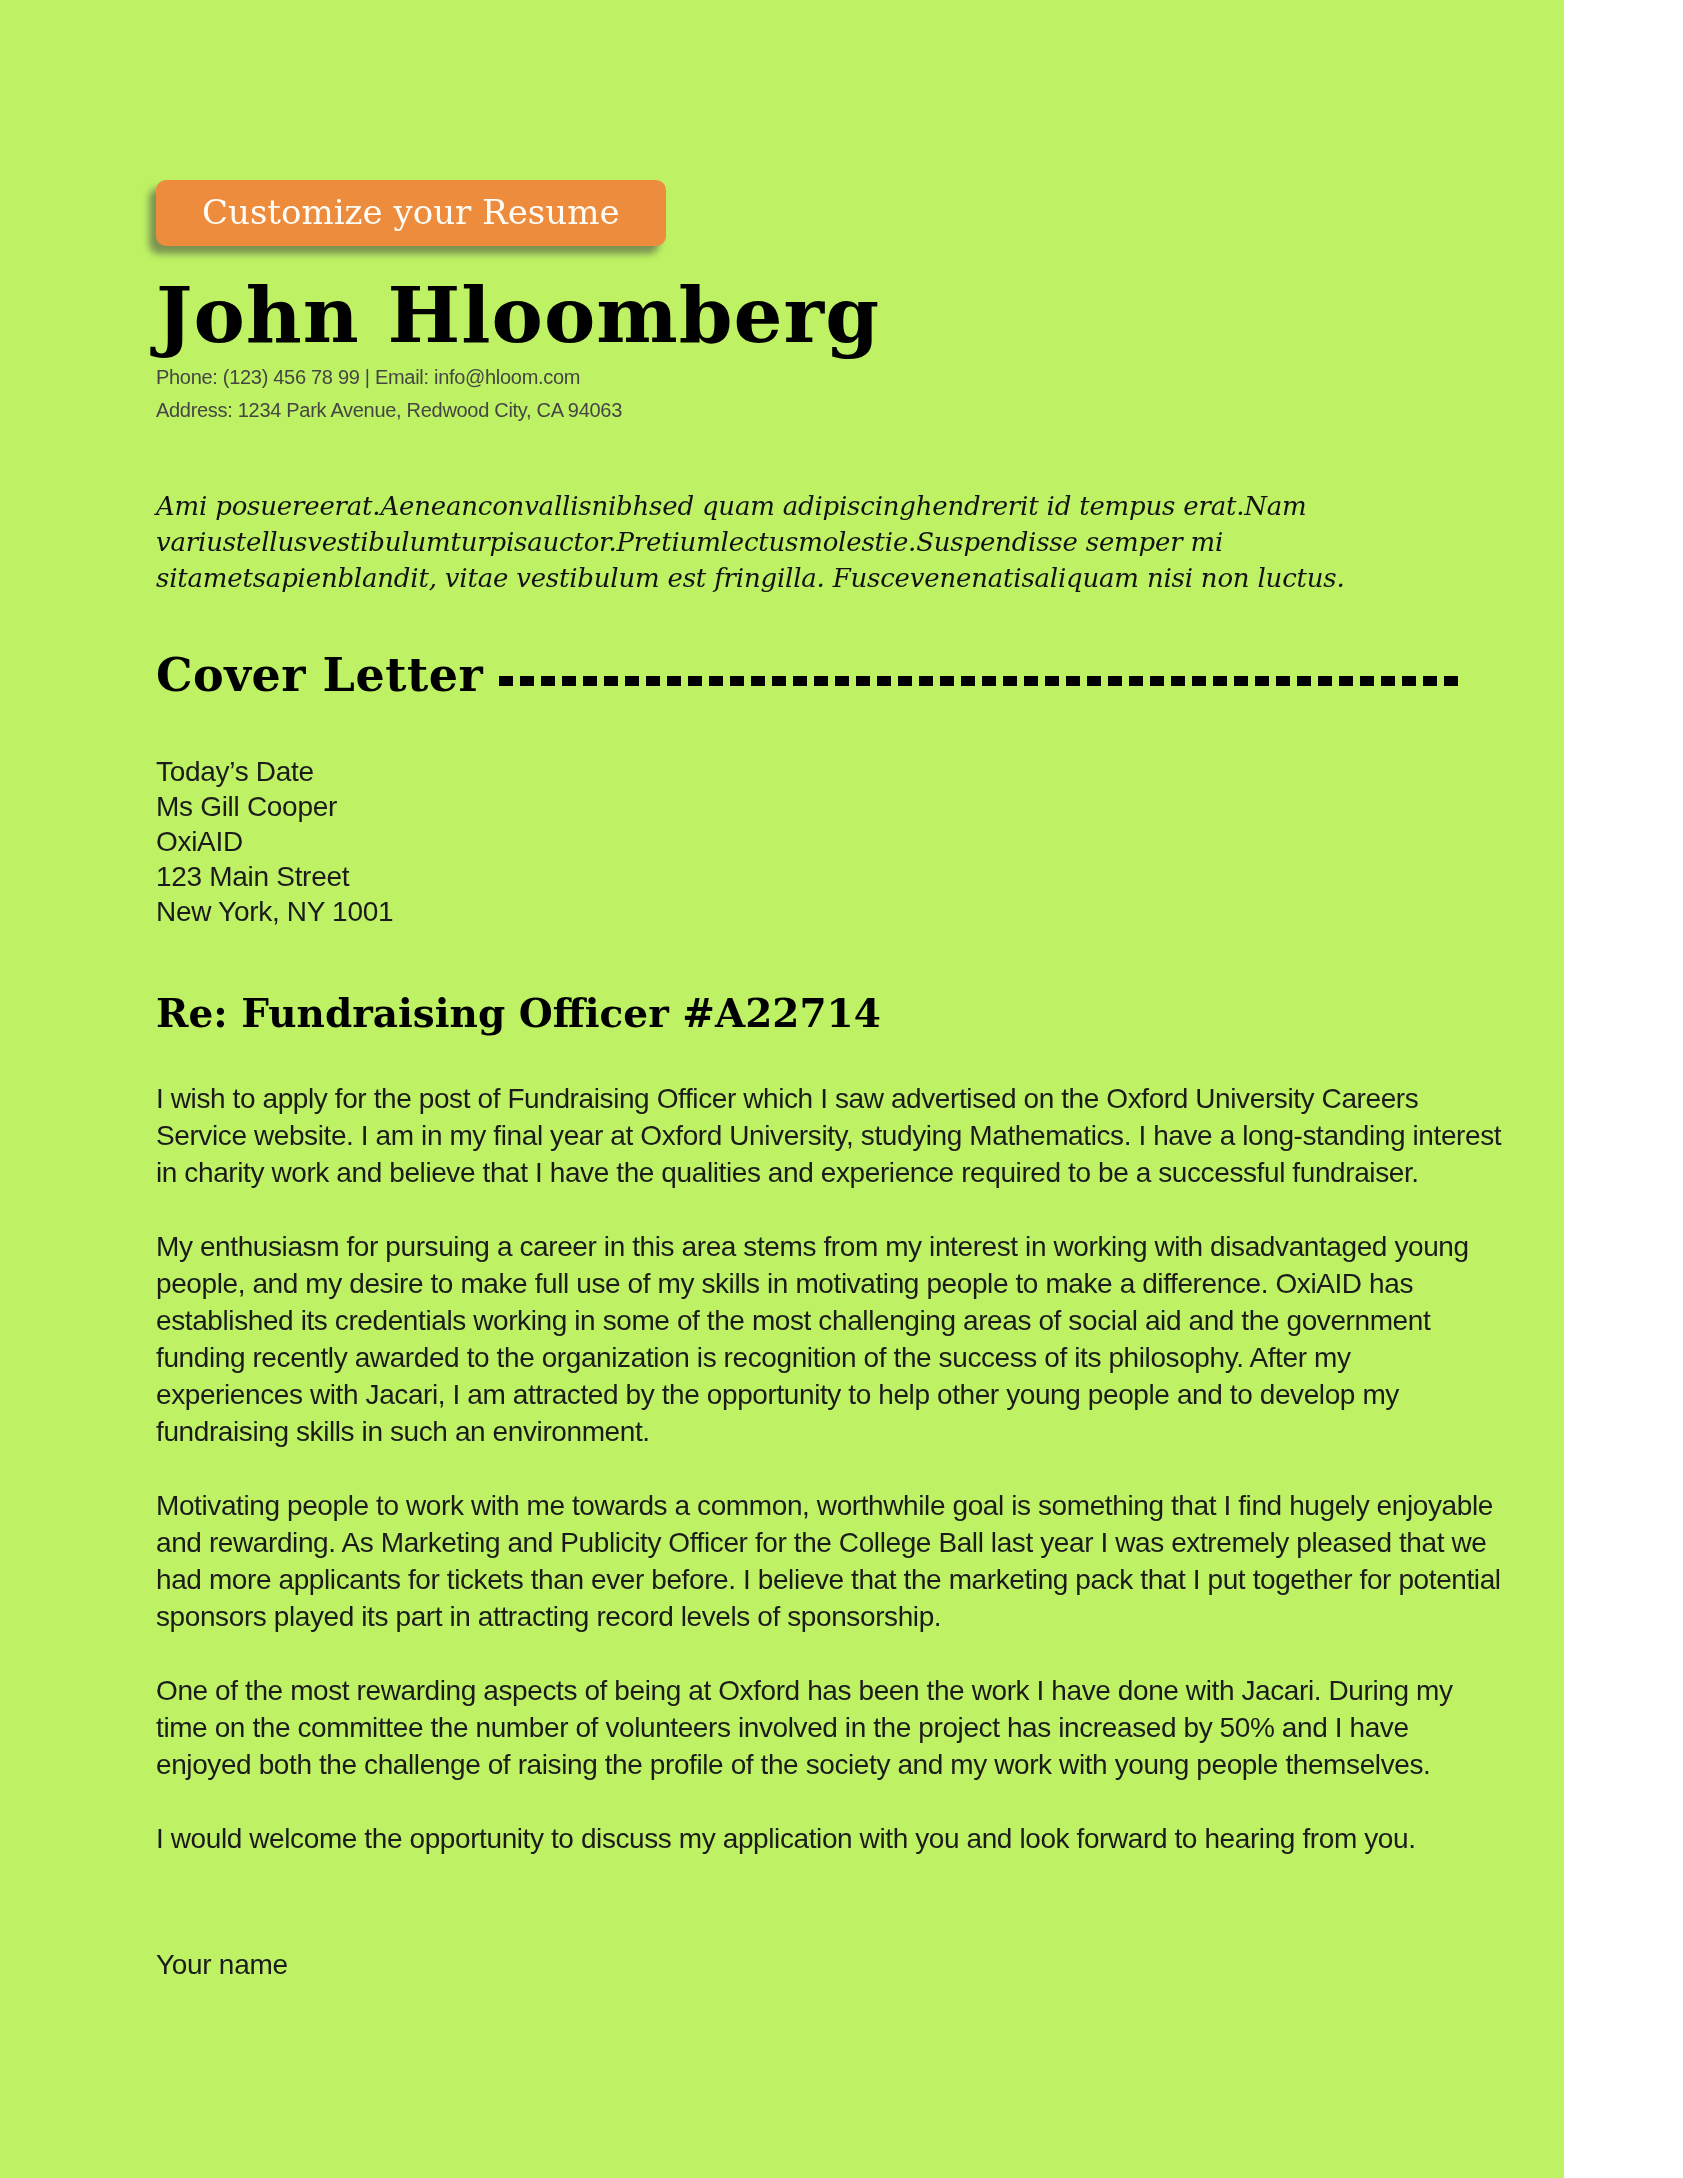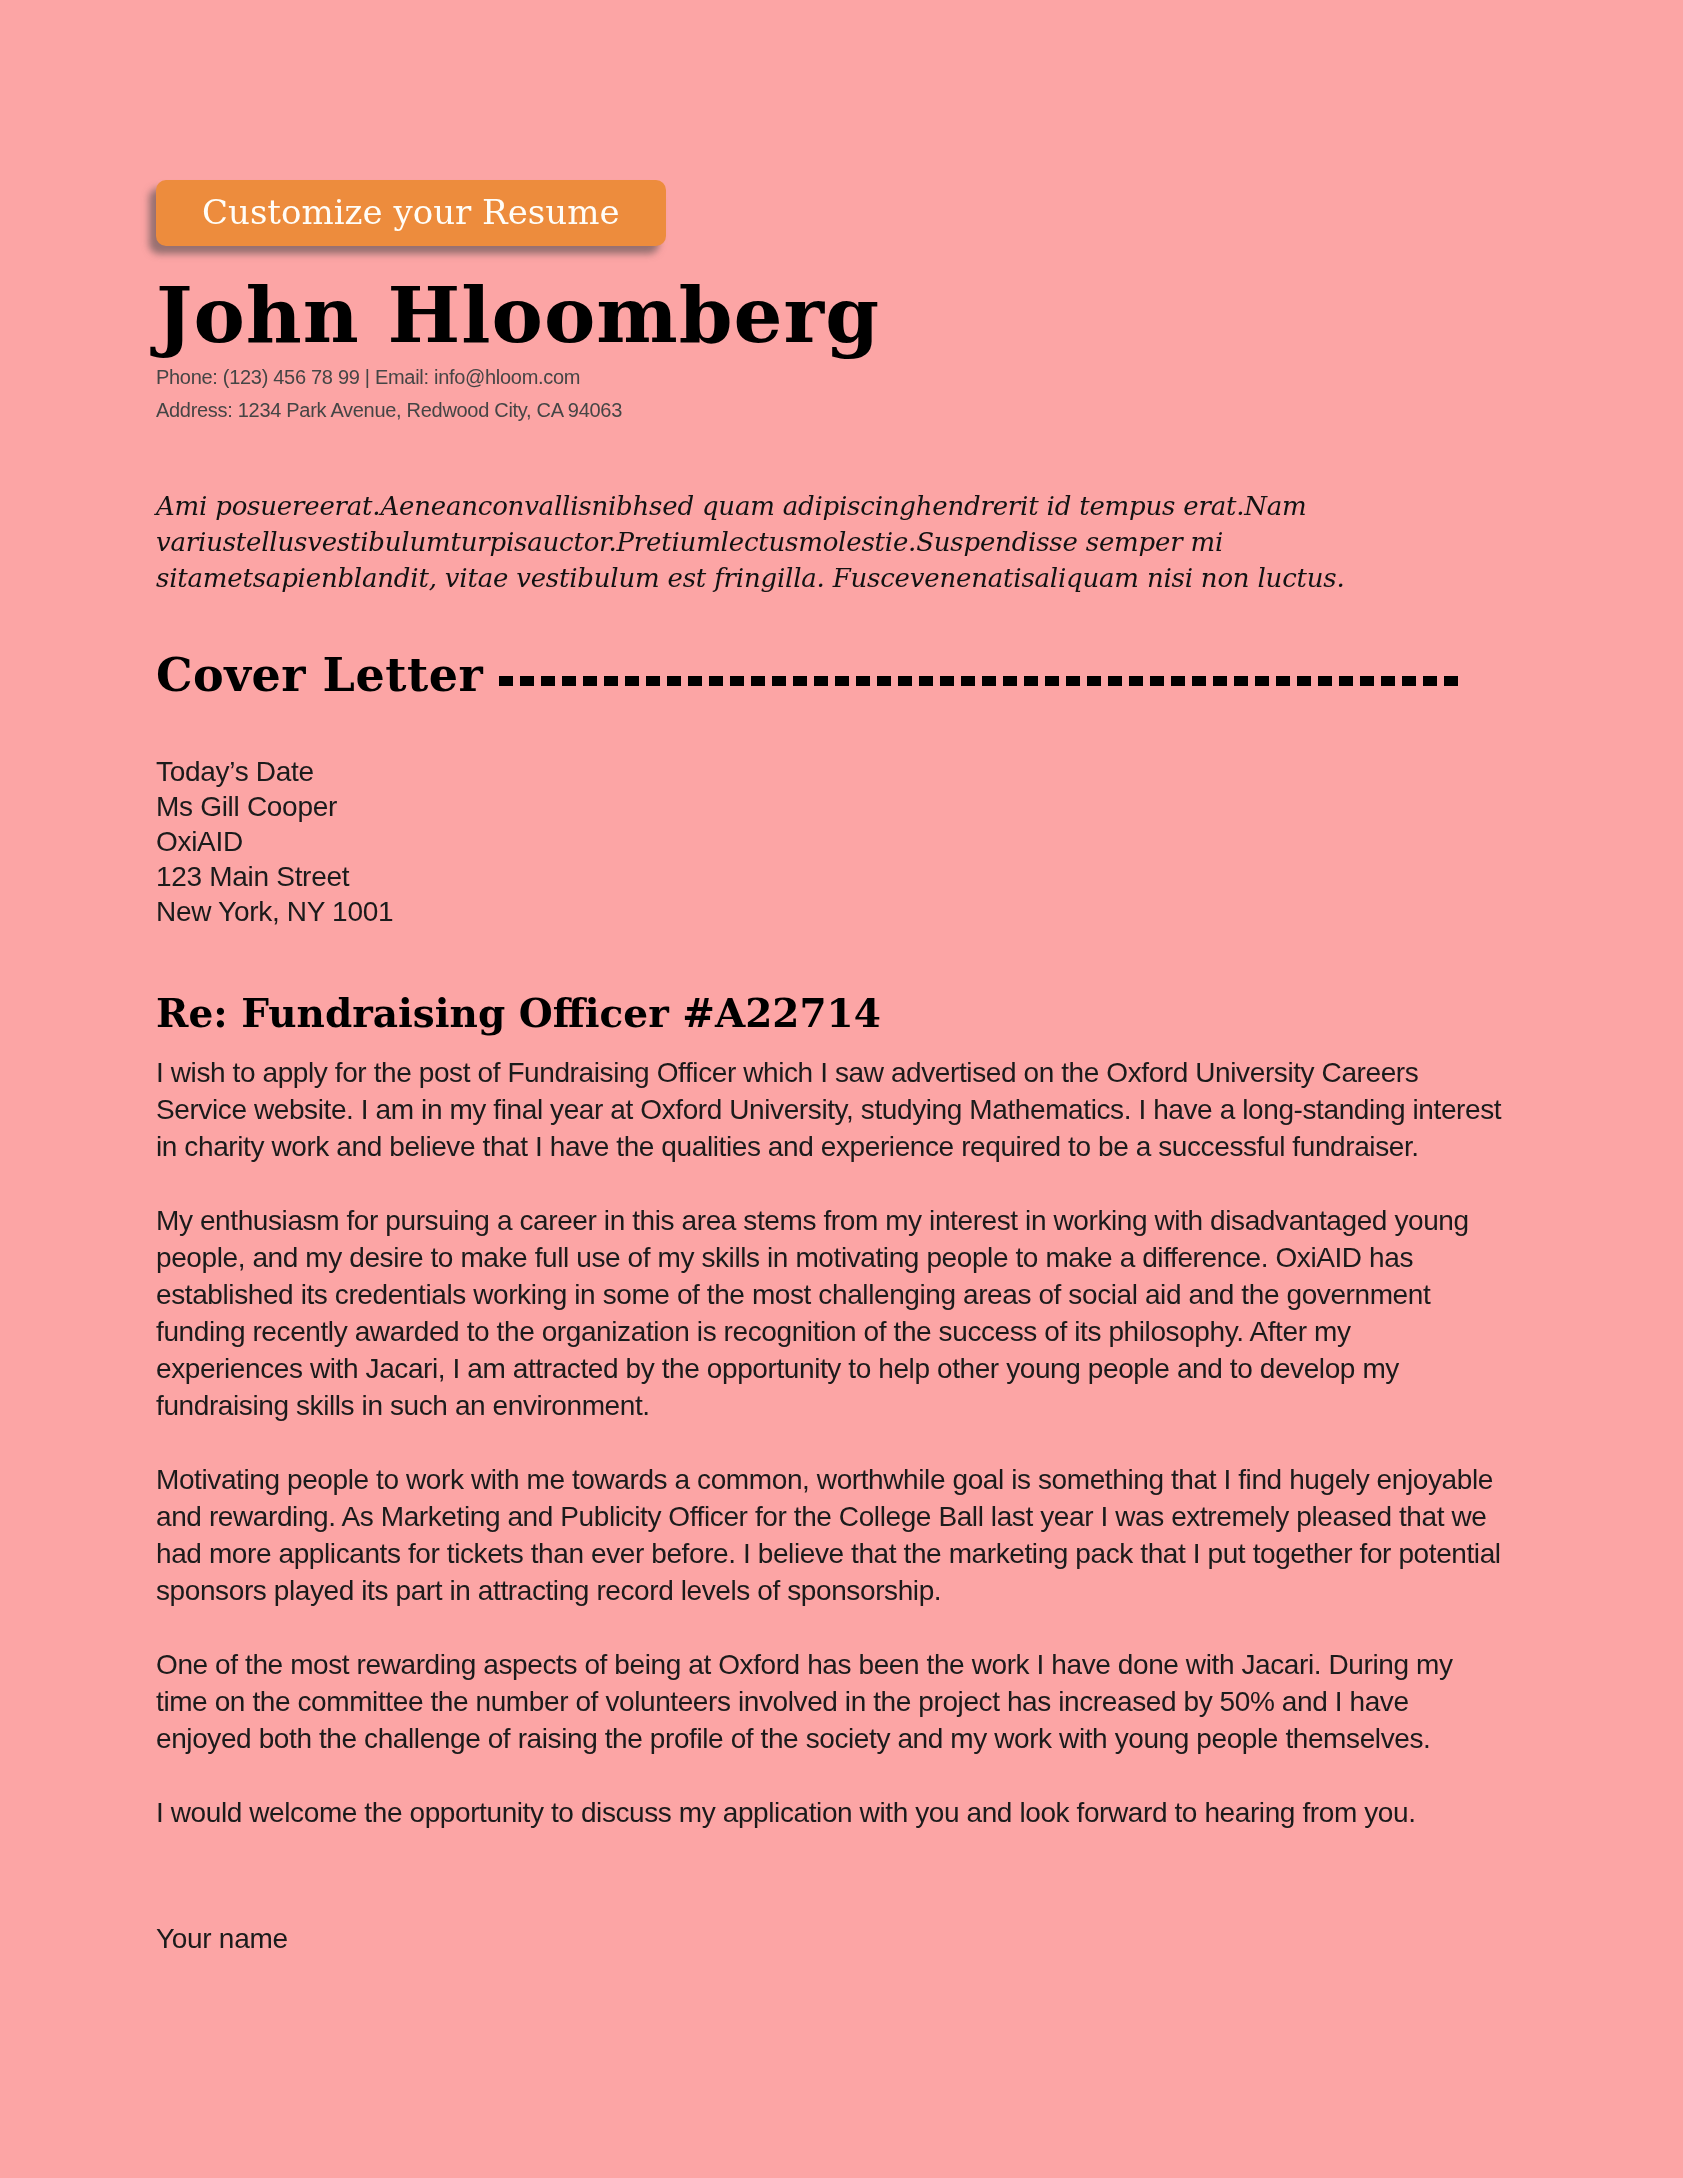--- a/index.html
+++ b/index.html
@@ -1,19 +1,19 @@
 <!DOCTYPE html>
 <html><head>
 <meta charset="utf-8">
 <style>
   html,body { margin:0; padding:0; background:#ffffff; }
   .page {
     position:relative;
-    width:1683px; height:2178px;
-    background:#fca5a5;
+    width:1564px; height:2178px;
+    background:#bef264;
     font-family:"Liberation Sans", sans-serif;
     color:#1b1b1b;
     overflow:hidden;
   }
   .content {
     position:absolute;
     left:156px; top:0;
     width:1346px;
   }
   
@@ -96,21 +96,21 @@
     font-size:39px;
     color:#000000;
   }
   .letter-paragraph {
     margin:37px 0 0 0;
     font-size:28px;
     line-height:37px;
     color:#1b1b1b;
     letter-spacing:-0.4px;
   }
-  .letter-paragraph.first { margin-top:18px; }
+  .letter-paragraph.first { margin-top:44px; }
   .closing-block {
     margin-top:89px;
     font-size:28px;
     line-height:37px;
     color:#1b1b1b;
     letter-spacing:-0.3px;
   }
 </style>
 </head>
 <body>

